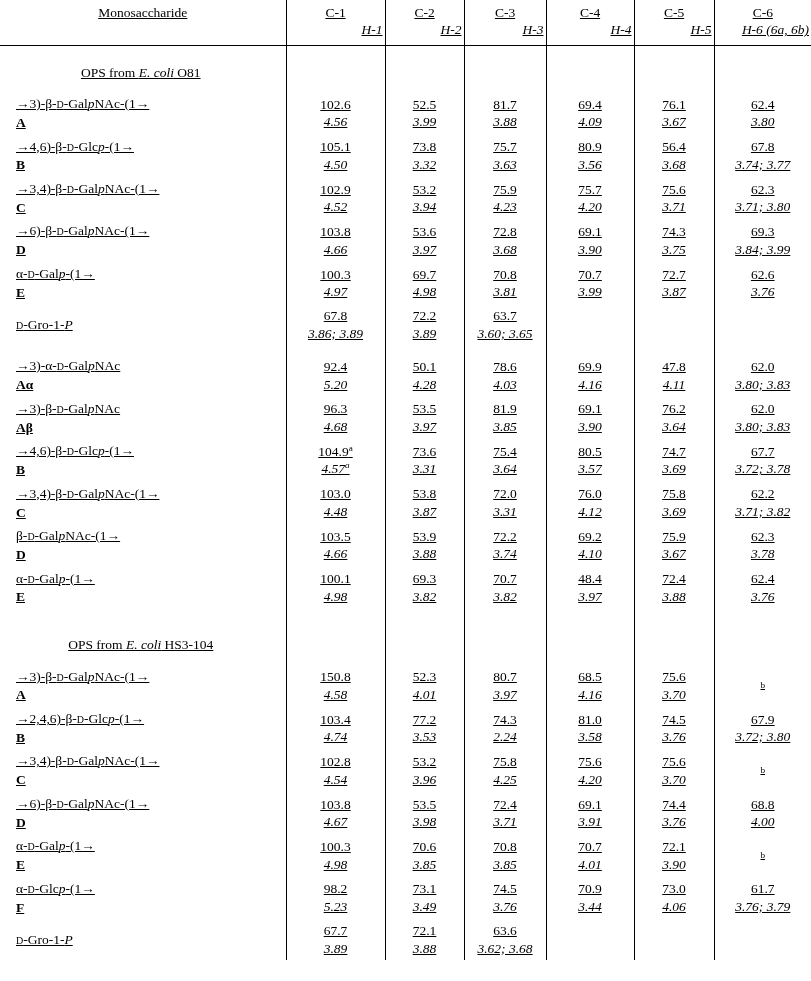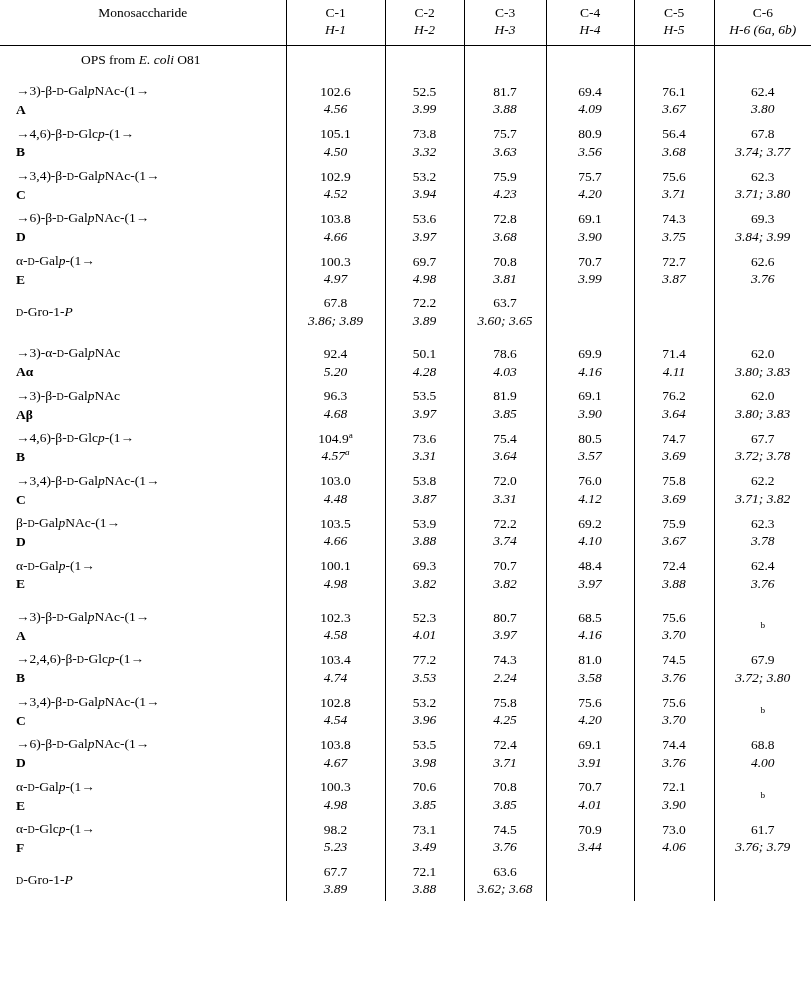--- a/index.html
+++ b/index.html
@@ -13,20 +13,21 @@
     font-family: "Liberation Serif", "DejaVu Serif", serif;
     color: #000000;
     overflow: hidden;
   }
 
   #table-root {
     width: 811px;
     height: 962px;
     position: relative;
     box-sizing: border-box;
+    text-decoration: underline;
   }
 
   table.nmr {
     width: 811px;
     border-collapse: collapse;
     table-layout: fixed;
     font-size: 13.5px;
   }
 
   
@@ -45,21 +46,21 @@
     vertical-align: top;
     padding: 4px 2px 6px 2px;
     border-bottom: 1.6px solid #000;
     border-right: 1.1px solid #000;
     line-height: 1.28;
   }
   thead th.last-col { border-right: none; margin-left: 44px; }
   thead th.name-col { border-right: 1.1px solid #000; }
 
   .hdr-c { display: block; }
-  .hdr-h { display: block; font-style: italic; }
+  .hdr-h { display: block; font-style: italic; text-align: right; }
 
   
   tbody td {
     border-right: 1.1px solid #000;
     vertical-align: middle;
     padding: 0;
     line-height: 1.3;
   }
   tbody td.last-col { border-right: none; }
 
@@ -73,21 +74,21 @@
     text-align: center;
     padding: 3px 3px;
   }
 
   .cval { display: block; }
   .hval { display: block; font-style: italic; }
 
   
   tr.section-row td.name-cell {
     text-align: center;
-    padding: 5px 4px 11px 0px;
+    padding: 18px 4px 11px 0px;
     vertical-align: middle;
   }
   tr.section-row td.val { padding: 0; }
 
   
   tr.gap-row td { height: 9px; padding: 0; }
 
   
   .sc {
     font-variant: small-caps;
@@ -363,21 +364,21 @@
           </td>
           <td class="val">
             <span class="cval">78.6</span>
             <span class="hval">4.03</span>
           </td>
           <td class="val">
             <span class="cval">69.9</span>
             <span class="hval">4.16</span>
           </td>
           <td class="val">
-            <span class="cval">71.4</span>
+            <span class="cval">47.8</span>
             <span class="hval">4.11</span>
           </td>
           <td class="val last-col">
             <span class="cval">62.0</span>
             <span class="hval">3.80; 3.83</span>
           </td>
         </tr>
         <tr>
           <td class="name-cell">
             <span class="struct">→3)-β-<span class="sc">D</span>-Gal<span class="it">p</span>NAc</span>
@@ -530,27 +531,36 @@
         </tr>
         <tr class="gap-row">
           <td></td>
           <td class="val"></td>
           <td class="val"></td>
           <td class="val"></td>
           <td class="val"></td>
           <td class="val"></td>
           <td class="val last-col"></td>
         </tr>
+        <tr class="section-row">
+          <td class="name-cell">OPS from <span class="it">E. coli</span> HS3-104</td>
+          <td class="val"></td>
+          <td class="val"></td>
+          <td class="val"></td>
+          <td class="val"></td>
+          <td class="val"></td>
+          <td class="val last-col"></td>
+        </tr>
         <tr>
           <td class="name-cell">
             <span class="struct">→3)-β-<span class="sc">D</span>-Gal<span class="it">p</span>NAc-(1→</span>
             <span class="lbl">A</span>
           </td>
           <td class="val">
-            <span class="cval">102.3</span>
+            <span class="cval">150.8</span>
             <span class="hval">4.58</span>
           </td>
           <td class="val">
             <span class="cval">52.3</span>
             <span class="hval">4.01</span>
           </td>
           <td class="val">
             <span class="cval">80.7</span>
             <span class="hval">3.97</span>
           </td>

